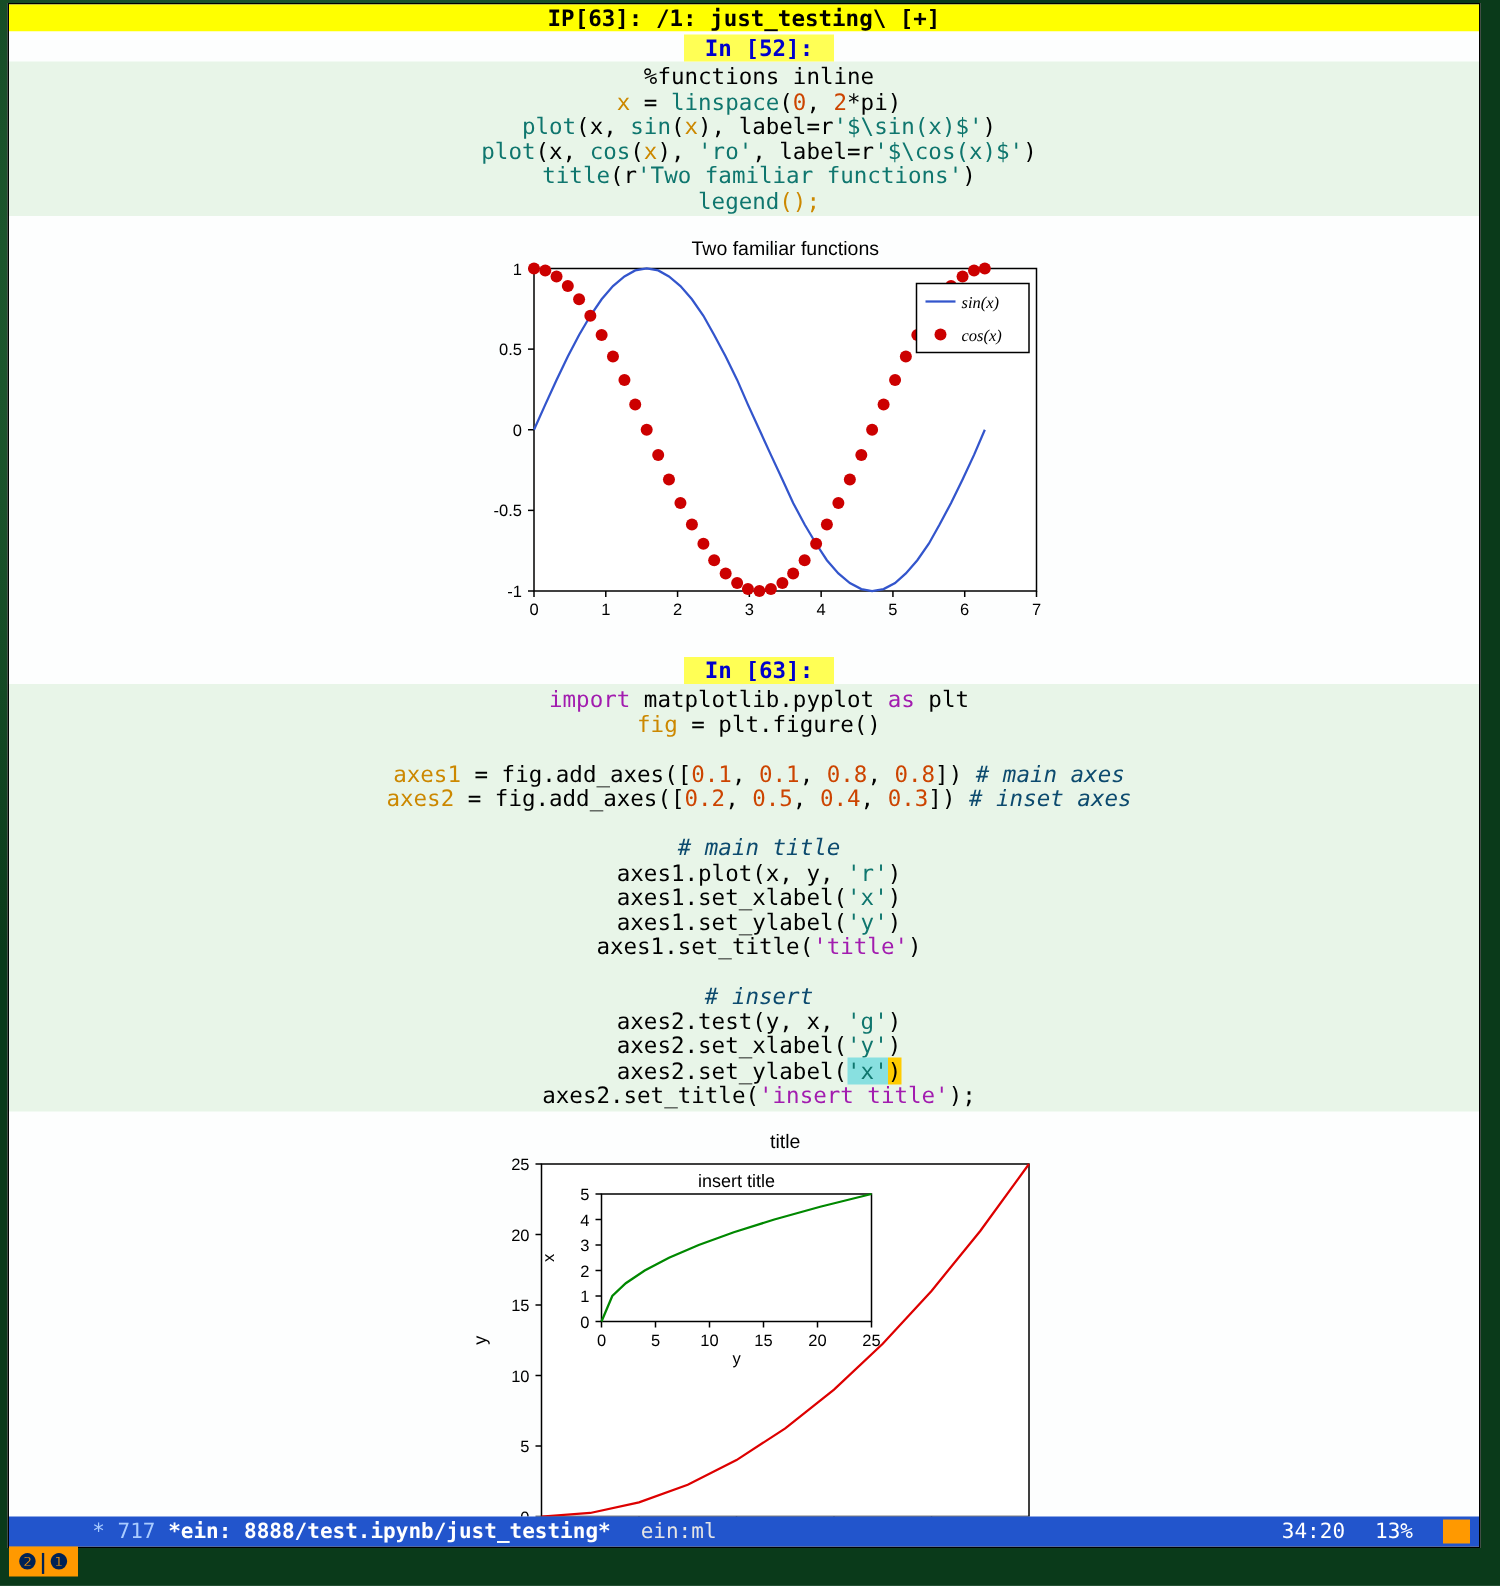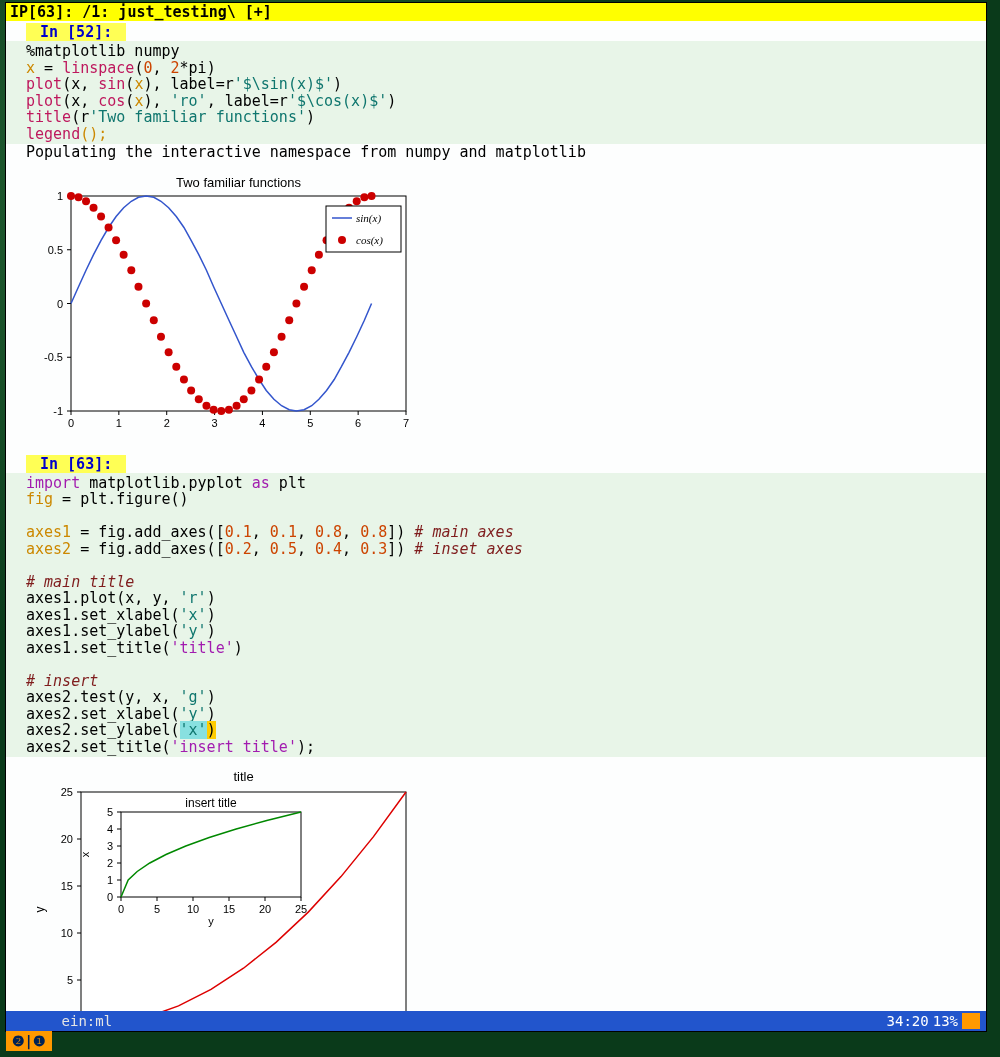--- a/index.html
+++ b/index.html
@@ -12,20 +12,21 @@
   font-size: 15px;
   overflow: hidden;
 }
 .desktop {
   width: 1000px;
   height: 1057px;
   background: radial-gradient(circle at 20% 20%, #2a6a3a 0%, #0a3a1a 40%),
               radial-gradient(circle at 80% 70%, #2a6a3a 0%, #0a3a1a 45%),
               #0a3a1a;
   position: relative;
+  text-align: center;
 }
 .window {
   position: absolute;
   left: 5px;
   top: 2px;
   width: 980px;
   height: 1028px;
   background: #fdfefe;
   border: 1px solid #000;
   display: flex;
@@ -58,65 +59,64 @@
   padding: 2px 0 2px 20px;
   line-height: 1.1;
   white-space: pre;
 }
 .outtext {
   padding: 0 0 0 20px;
   line-height: 1.1;
   white-space: pre;
 }
 .c-kw   { color: #a21caf; }
-.c-fn   { color: #be185d; }
+.c-fn   { color: #0f766e; }
 .c-num  { color: #cc4400; }
 .c-str  { color: #a21caf; }
 .c-str2 { color: #0f766e; }
 .c-var  { color: #cc8800; }
-.c-cmt  { color: #7f1d1d; font-style: italic; }
+.c-cmt  { color: #0c4a6e; font-style: italic; }
 .cursor-hl { background: #88e0e0; }
 .cursor-block { background: #ffcc00; }
 
 .chart-wrap {
   margin: 10px 0 20px 20px;
 }
 
 .modeline {
   height: 20px;
   background: #2255cc;
   color: #fff;
   display: flex;
   align-items: center;
   font-size: 14px;
 }
 .modeline .seg-a { background:#ff9900; color:#002255; padding:0 6px; height:100%; display:flex; align-items:center; font-weight:bold;margin-top:40px;}
 .modeline .seg-b { padding:0 10px; }
 .modeline .seg-c { color:#e5e5e5; padding:0 10px;}
-.modeline .right { margin-left:auto; display:flex; align-items:center; gap:4px; padding-right:6px;}
+.modeline .right { margin-left:auto; display:flex; align-items:center; gap:20px; padding-right:6px;}
 .modeline .orange-block { width:18px; height:16px; background:#ff9900;}
 </style>
 </head>
 <body>
 
 <div class="desktop">
   <div class="window">
     <div class="titlebar">IP[63]: /1: just_testing\ [+]</div>
 
     <div class="content">
 
       
       <span class="cell-prompt">In [52]:</span>
-      <div class="cell-body"><span>%matplotlib numpy</span>
+      <div class="cell-body"><span>%functions inline</span>
 <span class="c-var">x</span><span> = </span><span class="c-fn">linspace</span><span>(</span><span class="c-num">0</span><span>, </span><span class="c-num">2</span><span>*pi</span><span>)</span>
 <span class="c-fn">plot</span><span>(x, </span><span class="c-fn">sin</span><span>(</span><span class="c-var">x</span><span>), label=r</span><span class="c-str2">'$\sin(x)$'</span><span>)</span>
 <span class="c-fn">plot</span><span>(x, </span><span class="c-fn">cos</span><span>(</span><span class="c-var">x</span><span>), </span><span class="c-str2">'ro'</span><span>, label=r</span><span class="c-str2">'$\cos(x)$'</span><span>)</span>
 <span class="c-fn">title</span><span>(r</span><span class="c-str2">'Two familiar functions'</span><span>)</span>
 <span class="c-fn">legend</span><span class="c-var">();</span></div>
-      <div class="outtext">Populating the interactive namespace from numpy and matplotlib</div>
 
       <div class="chart-wrap">
         <svg id="chart1" width="390" height="260">
             <text x="212.5" y="16" text-anchor="middle" font-size="13" font-family="sans-serif">Two familiar functions</text>
             <rect x="45" y="25" width="335" height="215" fill="#fff" stroke="#000" stroke-width="1"></rect>
             <line x1="45" y1="240" x2="45" y2="244" stroke="#000"></line>
             <text x="45" y="256" text-anchor="middle" font-size="11" fill="#000" font-family="sans-serif">0</text>
             <line x1="92.85714285714286" y1="240" x2="92.85714285714286" y2="244" stroke="#000"></line>
             <text x="92.85714285714286" y="256" text-anchor="middle" font-size="11" fill="#000" font-family="sans-serif">1</text>
             <line x1="140.71428571428572" y1="240" x2="140.71428571428572" y2="244" stroke="#000"></line>
@@ -271,20 +271,23 @@
             <path d="M95 130 L102.2 113 L111.2 104.5 L123.8 96 L140 87.5 L159.8 79 L183.2 70.5 L210.2 62 L240.8 53.5 L275 45 " fill="none" stroke="#008800" stroke-width="1.5"></path>
             <text x="185" y="158" text-anchor="middle" font-size="11" font-family="sans-serif">y</text>
             <text x="63" y="87.5" text-anchor="middle" font-size="11" font-family="sans-serif" transform="rotate(-90 63 87.5)">x</text>
           </svg>
       </div>
 
     </div>
 
     <div class="modeline">
       <div class="seg-a">❷|❶</div>
+      <div class="seg-b">
+        <span style="color:#aaccff;">* </span><span style="color:#aaccff;">717 </span><span style="font-weight:bold;">*ein: 8888/test.ipynb/just_testing*</span>
+      </div>
       <div class="seg-c">ein:ml</div>
       <div class="right">
         <span>34:20</span>
         <span>13%</span>
         <div class="orange-block"></div>
       </div>
     </div>
   </div>
 </div>
 

